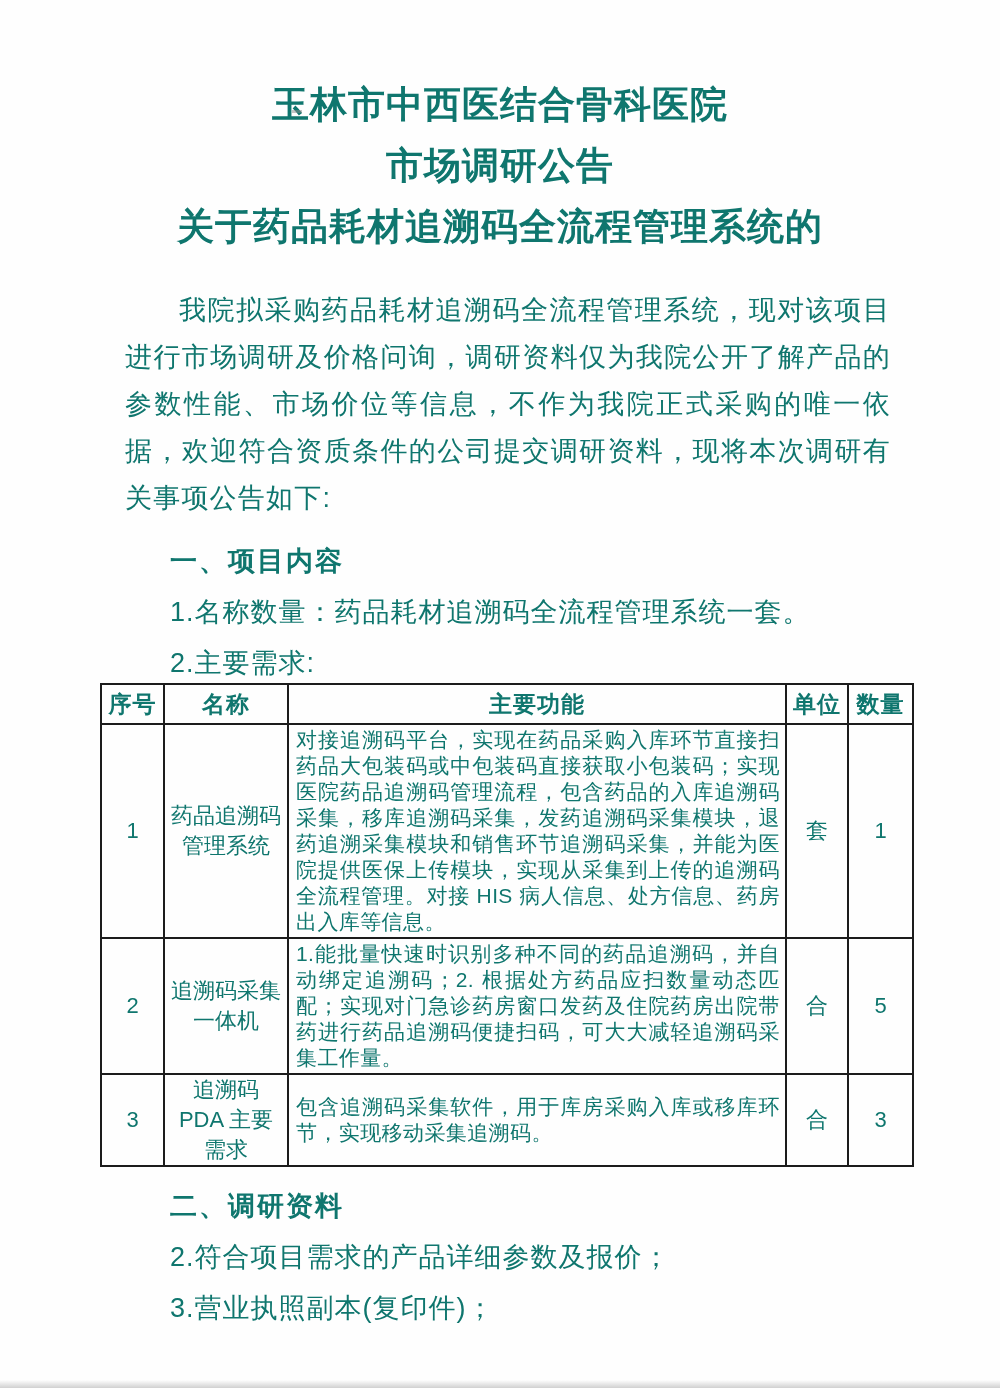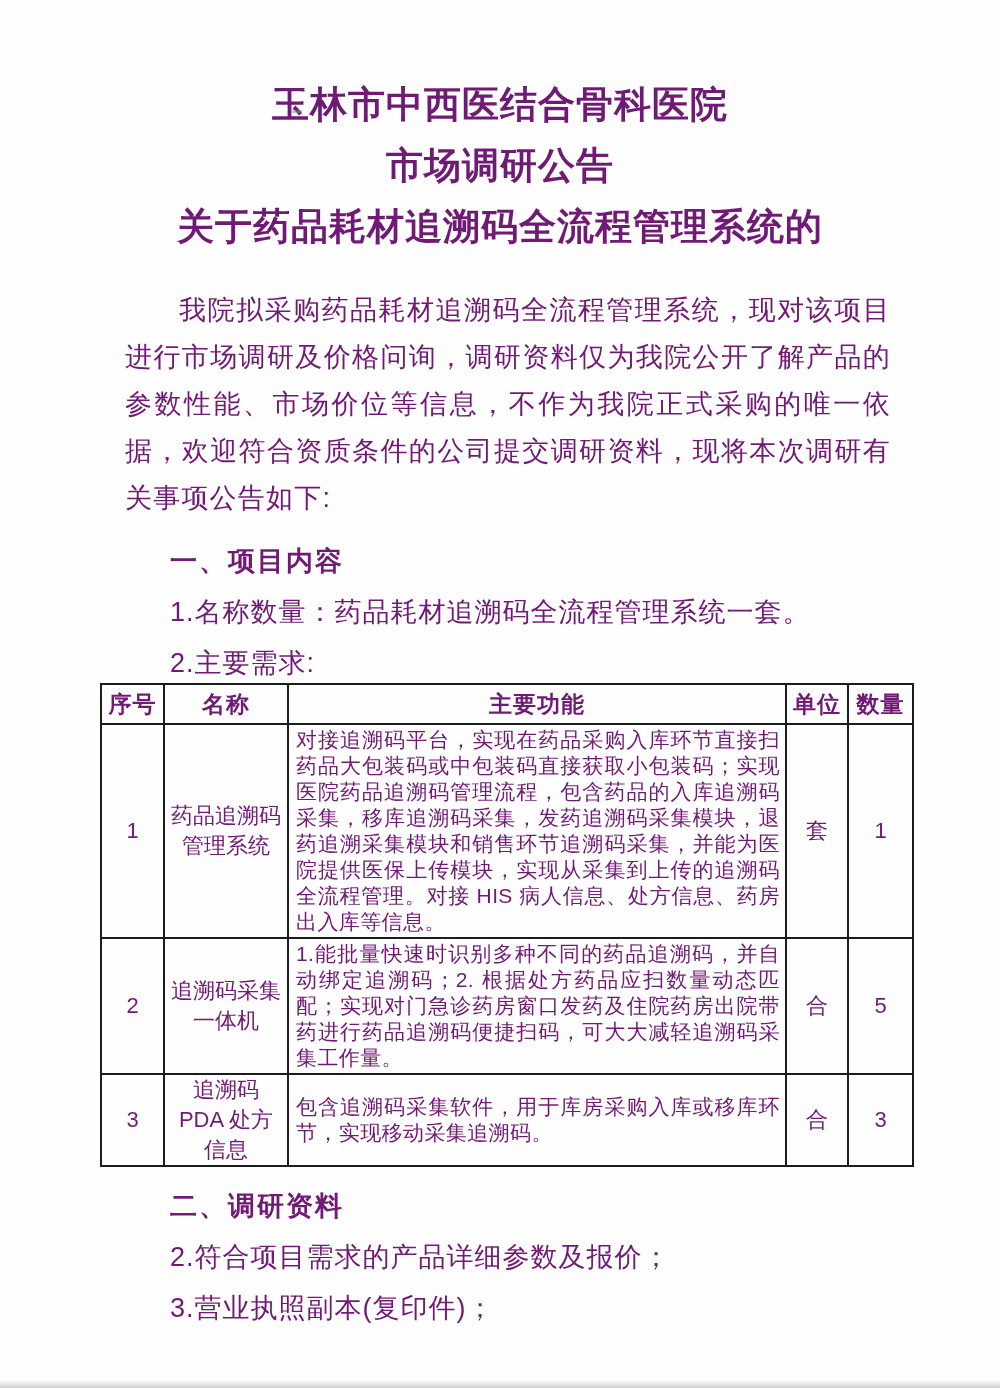--- a/index.html
+++ b/index.html
@@ -3,21 +3,21 @@
 <meta charset="utf-8">
 <style>
   html,body { margin:0; padding:0; background:#e9e9e9; }
   .page {
     position:relative;
     width:1000px; height:1388px;
     margin:0 auto;
     background:#fefefe;
     overflow:hidden;
     font-family:"Liberation Sans","DejaVu Sans",sans-serif;
-    color:#701a75;
+    color:#0f766e;
   }
   .title-block {
     padding-top:74px;
     text-align:center;
     font-weight:700;
     font-size:37px;
     line-height:61px;
     letter-spacing:1px;
   }
   .intro {
@@ -119,21 +119,21 @@
       </tr>
       <tr>
         <td class="cell-center">2</td>
         <td class="cell-name">追溯码采集一体机</td>
         <td class="cell-func">1.能批量快速时识别多种不同的药品追溯码，并自动绑定追溯码；2. 根据处方药品应扫数量动态匹配；实现对门急诊药房窗口发药及住院药房出院带药进行药品追溯码便捷扫码，可大大减轻追溯码采集工作量。</td>
         <td class="cell-center">合</td>
         <td class="cell-center">5</td>
       </tr>
       <tr>
         <td class="cell-center">3</td>
-        <td class="cell-name">追溯码 PDA 处方信息</td>
+        <td class="cell-name">追溯码 PDA 主要需求</td>
         <td class="cell-func">包含追溯码采集软件，用于库房采购入库或移库环节，实现移动采集追溯码。</td>
         <td class="cell-center">合</td>
         <td class="cell-center">3</td>
       </tr>
     </tbody>
   </table>
 
   <div class="sec-heading">二、调研资料</div>
   <div class="sec-item">2.符合项目需求的产品详细参数及报价；</div>
   <div class="sec-item">3.营业执照副本(复印件)；</div>

